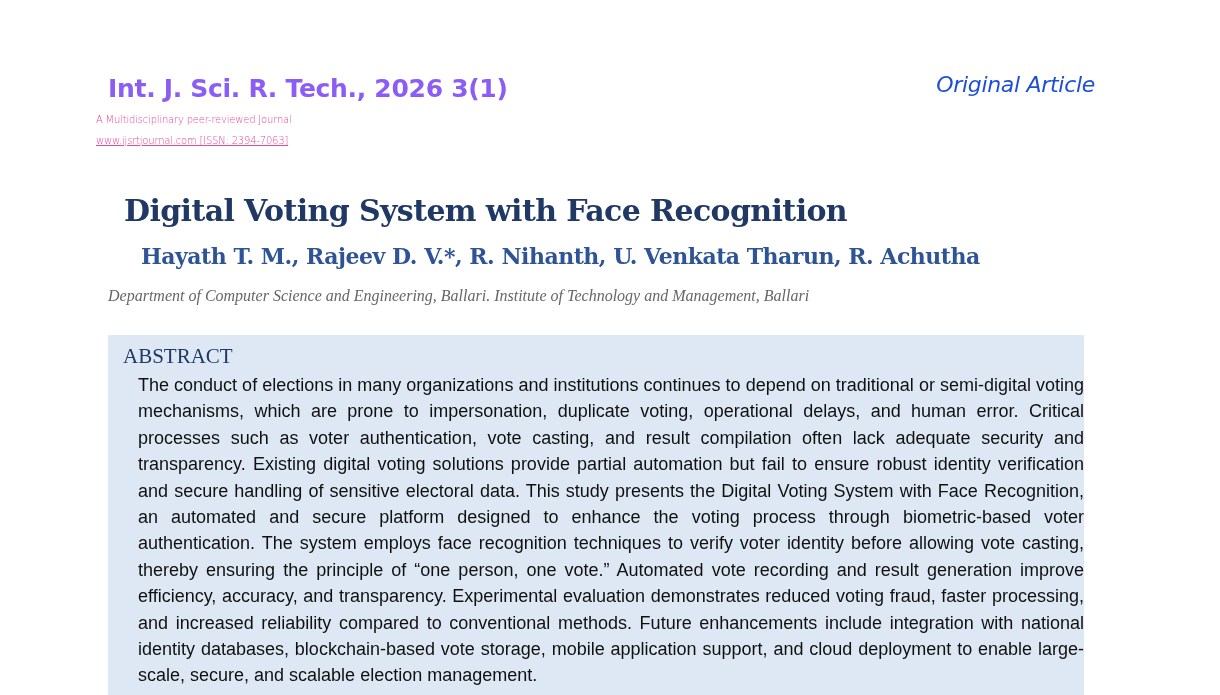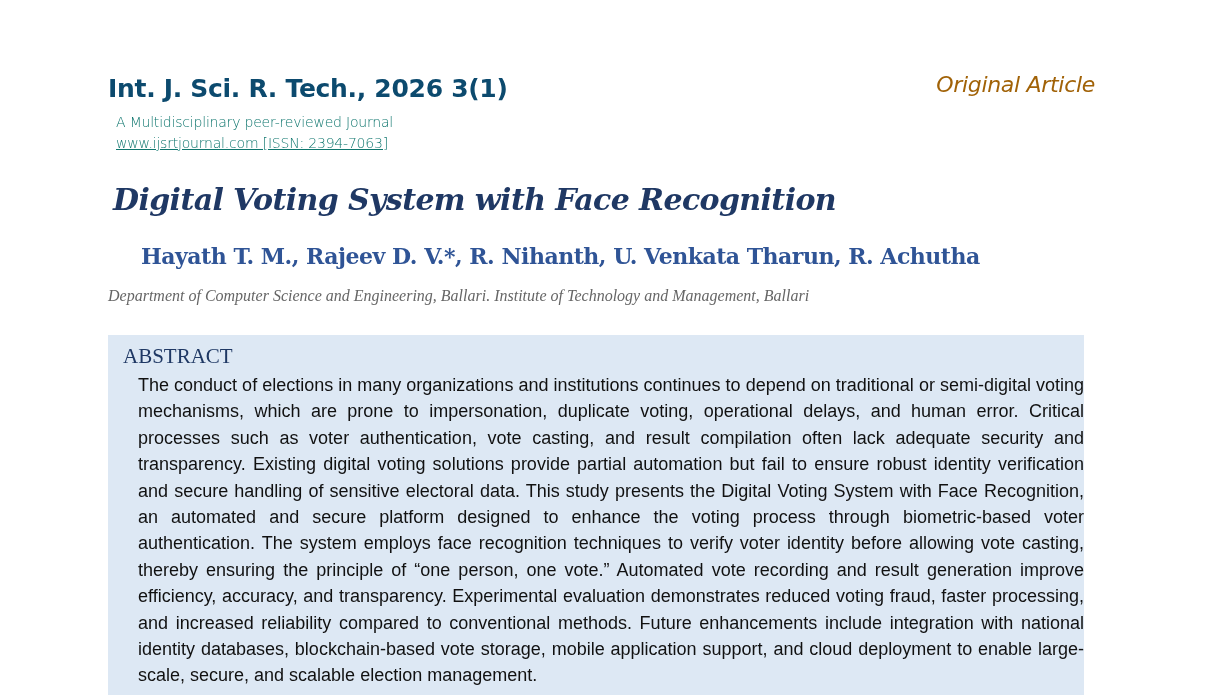--- a/index.html
+++ b/index.html
@@ -1,38 +1,38 @@
 <!DOCTYPE html>
 <html><head>
 <meta charset="utf-8">
 <style>
   html, body { margin:0; padding:0; }
   body { width:1220px; height:695px; background:#ffffff; position:relative; overflow:hidden; }
-  .journal-title { position:absolute; left:108px; top:74px; font-family:"DejaVu Sans", sans-serif; font-weight:bold; font-size:25px; color:#0c4a6e; letter-spacing:-0.3px; }
-  .journal-sub { position:absolute; left:116px; font-family:"DejaVu Sans", sans-serif; font-size:14px; color:#0f766e; font-weight:300; letter-spacing:-0.2px; }
+  .journal-title { position:absolute; left:108px; top:74px; font-family:"DejaVu Sans", sans-serif; font-weight:bold; font-size:25px; color:#8b5cf6; letter-spacing:-0.3px; }
+  .journal-sub { position:absolute; left:96px; font-family:"DejaVu Sans", sans-serif; font-size:10px; color:#ec4899; font-weight:300; letter-spacing:-0.2px; }
   .js1 { top:114px; }
   .js2 { top:135px;text-decoration:underline; }
-  .article-type { position:absolute; right:125px; top:72px; font-family:"DejaVu Sans", sans-serif; font-style:italic; font-size:22px; color:#a16207; letter-spacing:-0.3px; }
+  .article-type { position:absolute; right:125px; top:72px; font-family:"DejaVu Sans", sans-serif; font-style:italic; font-size:22px; color:#1d4ed8; letter-spacing:-0.3px; }
   .paper-title { position:absolute; left:108px; top:177px; font-family:"DejaVu Serif", serif; font-weight:bold; font-size:30px; color:#1f3864; letter-spacing:-0.6px; }
   .authors { position:absolute; left:108px; top:243px; font-family:"DejaVu Serif", serif; font-weight:bold; font-size:22px; color:#2f5496; letter-spacing:-0.5px;margin-left:33px; }
   .affil { position:absolute; left:108px; top:287px; font-family:"Liberation Serif", serif; font-style:italic; font-size:16px; color:#666666; }
   .abstract-box { position:absolute; left:108px; top:335px; width:976px; height:380px; background:#dde8f4; }
   .abstract-heading { position:absolute; left:15px; top:9px; font-family:"Liberation Serif", serif; font-weight:normal; font-size:21px; color:#1f3864; }
   .abstract-body { position:absolute; left:30px; top:37px; width:946px; font-family:Liberation Sans, sans-serif; font-size:18px; line-height:26.4px; color:#111111; text-align:justify; }
 </style>
 </head>
 <body>
 
 <div>
   <div class="journal-title">Int. J. Sci. R. Tech., 2026 3(1)</div>
   <div class="journal-sub js1">A Multidisciplinary peer-reviewed Journal</div>
   <div class="journal-sub js2">www.ijsrtjournal.com [ISSN: 2394-7063]</div>
   <div class="article-type">Original Article</div>
 </div>
 
-<h1 class="paper-title" style="margin:5px;font-style:italic;">Digital Voting System with Face Recognition</h1>
+<h1 class="paper-title" style="margin:16px;">Digital Voting System with Face Recognition</h1>
 <div class="authors">Hayath T. M., Rajeev D. V.*, R. Nihanth, U. Venkata Tharun, R. Achutha</div>
 <div class="affil">Department of Computer Science and Engineering, Ballari. Institute of Technology and Management, Ballari</div>
 
 <section class="abstract-box">
   <div class="abstract-heading">ABSTRACT</div>
   <p class="abstract-body" style="margin:0;">The conduct of elections in many organizations and institutions continues to depend on traditional or semi-digital voting mechanisms, which are prone to impersonation, duplicate voting, operational delays, and human error. Critical processes such as voter authentication, vote casting, and result compilation often lack adequate security and transparency. Existing digital voting solutions provide partial automation but fail to ensure robust identity verification and secure handling of sensitive electoral data. This study presents the Digital Voting System with Face Recognition, an automated and secure platform designed to enhance the voting process through biometric-based voter authentication. The system employs face recognition techniques to verify voter identity before allowing vote casting, thereby ensuring the principle of “one person, one vote.” Automated vote recording and result generation improve efficiency, accuracy, and transparency. Experimental evaluation demonstrates reduced voting fraud, faster processing, and increased reliability compared to conventional methods. Future enhancements include integration with national identity databases, blockchain-based vote storage, mobile application support, and cloud deployment to enable large-scale, secure, and scalable election management.</p>
 </section>
 
 </body></html>

